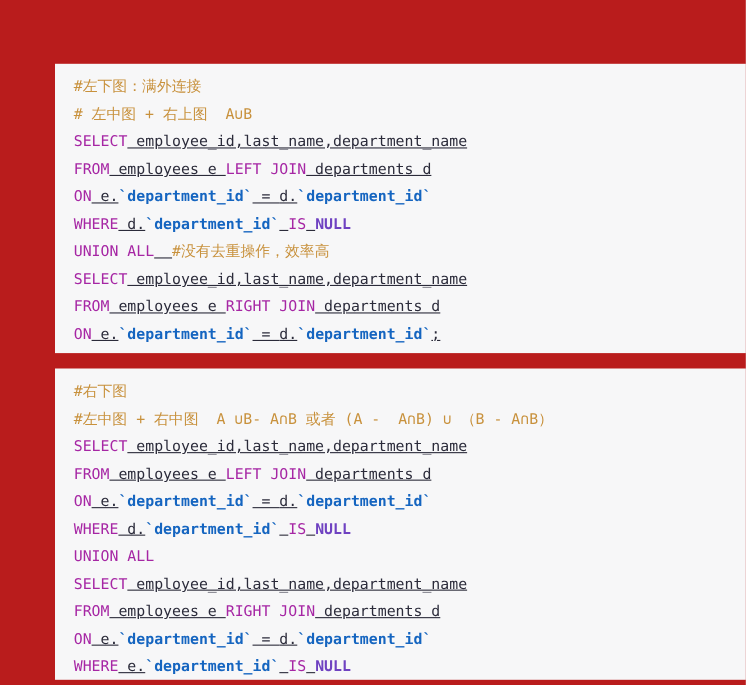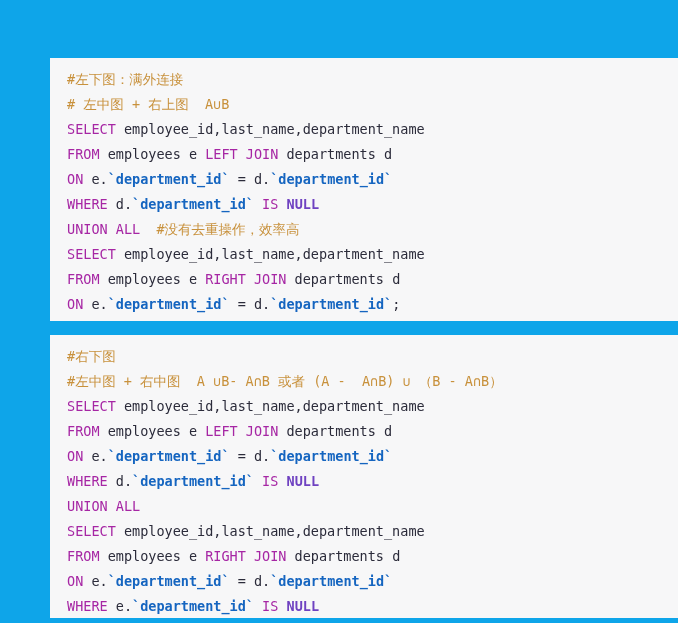--- a/index.html
+++ b/index.html
@@ -10,21 +10,21 @@
   body {
     width: 678px;
     height: 623px;
     font-family: "DejaVu Sans Mono", monospace;
     overflow: hidden;
   }
   .page {
     position: relative;
     width: 678px;
     height: 623px;
-    background: #0ea5e9;
+    background: #b91c1c;
   }
   .code-block {
     position: absolute;
     left: 50px;
     right: 0;
     background: #f7f7f8;
     padding: 9px 0 9px 0;
     box-sizing: border-box;
     overflow: hidden;
   }
@@ -38,21 +38,21 @@
     height: 25px;
     white-space: pre;
     padding-left: 17px;
     letter-spacing: 0px;
     color: #24292e;
   }
   .tok { white-space: pre; }
   .c-comment { color: #c8913c; }
   .c-keyword { color: #a626a4; }
   .c-null    { color: #6f42c1; font-weight: bold; }
-  .c-ident   { color: #2b2b3a; }
+  .c-ident   { color: #2b2b3a; text-decoration: underline; }
   .c-string  { color: #1565c0; font-weight: bold; }
 </style>
 </head>
 <body>
 
 <div class="page">
   <pre class="code-block" id="block-0"><div class="code-line"><span class="tok c-comment">#左下图：满外连接</span></div><div class="code-line"><span class="tok c-comment"># 左中图 + 右上图  A∪B</span></div><div class="code-line"><span class="tok c-keyword">SELECT</span><span class="tok c-ident"> employee_id,last_name,department_name</span></div><div class="code-line"><span class="tok c-keyword">FROM</span><span class="tok c-ident"> employees e </span><span class="tok c-keyword">LEFT JOIN</span><span class="tok c-ident"> departments d</span></div><div class="code-line"><span class="tok c-keyword">ON</span><span class="tok c-ident"> e.</span><span class="tok c-string">`department_id`</span><span class="tok c-ident"> = </span><span class="tok c-ident">d.</span><span class="tok c-string">`department_id`</span></div><div class="code-line"><span class="tok c-keyword">WHERE</span><span class="tok c-ident"> d.</span><span class="tok c-string">`department_id`</span><span class="tok c-ident"> </span><span class="tok c-keyword">IS</span><span class="tok c-ident"> </span><span class="tok c-null">NULL</span></div><div class="code-line"><span class="tok c-keyword">UNION ALL</span><span class="tok c-ident">  </span><span class="tok c-comment">#没有去重操作，效率高</span></div><div class="code-line"><span class="tok c-keyword">SELECT</span><span class="tok c-ident"> employee_id,last_name,department_name</span></div><div class="code-line"><span class="tok c-keyword">FROM</span><span class="tok c-ident"> employees e </span><span class="tok c-keyword">RIGHT JOIN</span><span class="tok c-ident"> departments d</span></div><div class="code-line"><span class="tok c-keyword">ON</span><span class="tok c-ident"> e.</span><span class="tok c-string">`department_id`</span><span class="tok c-ident"> = </span><span class="tok c-ident">d.</span><span class="tok c-string">`department_id`</span><span class="tok c-ident">;</span></div></pre>
   <pre class="code-block" id="block-1"><div class="code-line"><span class="tok c-comment">#右下图</span></div><div class="code-line"><span class="tok c-comment">#左中图 + 右中图  A ∪B- A∩B 或者 (A -  A∩B) ∪ （B - A∩B）</span></div><div class="code-line"><span class="tok c-keyword">SELECT</span><span class="tok c-ident"> employee_id,last_name,department_name</span></div><div class="code-line"><span class="tok c-keyword">FROM</span><span class="tok c-ident"> employees e </span><span class="tok c-keyword">LEFT JOIN</span><span class="tok c-ident"> departments d</span></div><div class="code-line"><span class="tok c-keyword">ON</span><span class="tok c-ident"> e.</span><span class="tok c-string">`department_id`</span><span class="tok c-ident"> = </span><span class="tok c-ident">d.</span><span class="tok c-string">`department_id`</span></div><div class="code-line"><span class="tok c-keyword">WHERE</span><span class="tok c-ident"> d.</span><span class="tok c-string">`department_id`</span><span class="tok c-ident"> </span><span class="tok c-keyword">IS</span><span class="tok c-ident"> </span><span class="tok c-null">NULL</span></div><div class="code-line"><span class="tok c-keyword">UNION ALL</span></div><div class="code-line"><span class="tok c-keyword">SELECT</span><span class="tok c-ident"> employee_id,last_name,department_name</span></div><div class="code-line"><span class="tok c-keyword">FROM</span><span class="tok c-ident"> employees e </span><span class="tok c-keyword">RIGHT JOIN</span><span class="tok c-ident"> departments d</span></div><div class="code-line"><span class="tok c-keyword">ON</span><span class="tok c-ident"> e.</span><span class="tok c-string">`department_id`</span><span class="tok c-ident"> = </span><span class="tok c-ident">d.</span><span class="tok c-string">`department_id`</span></div><div class="code-line"><span class="tok c-keyword">WHERE</span><span class="tok c-ident"> e.</span><span class="tok c-string">`department_id`</span><span class="tok c-ident"> </span><span class="tok c-keyword">IS</span><span class="tok c-ident"> </span><span class="tok c-null">NULL</span></div></pre>
 </div>
 

